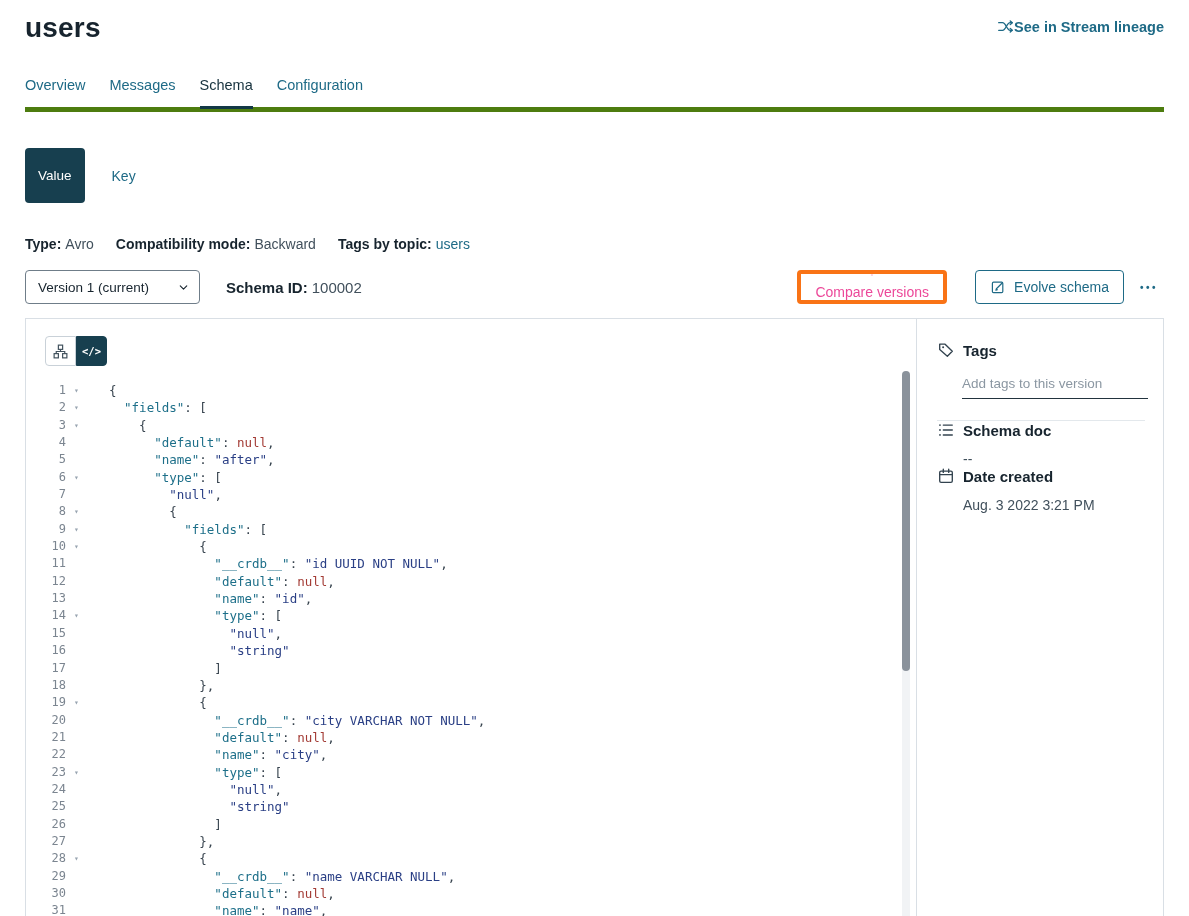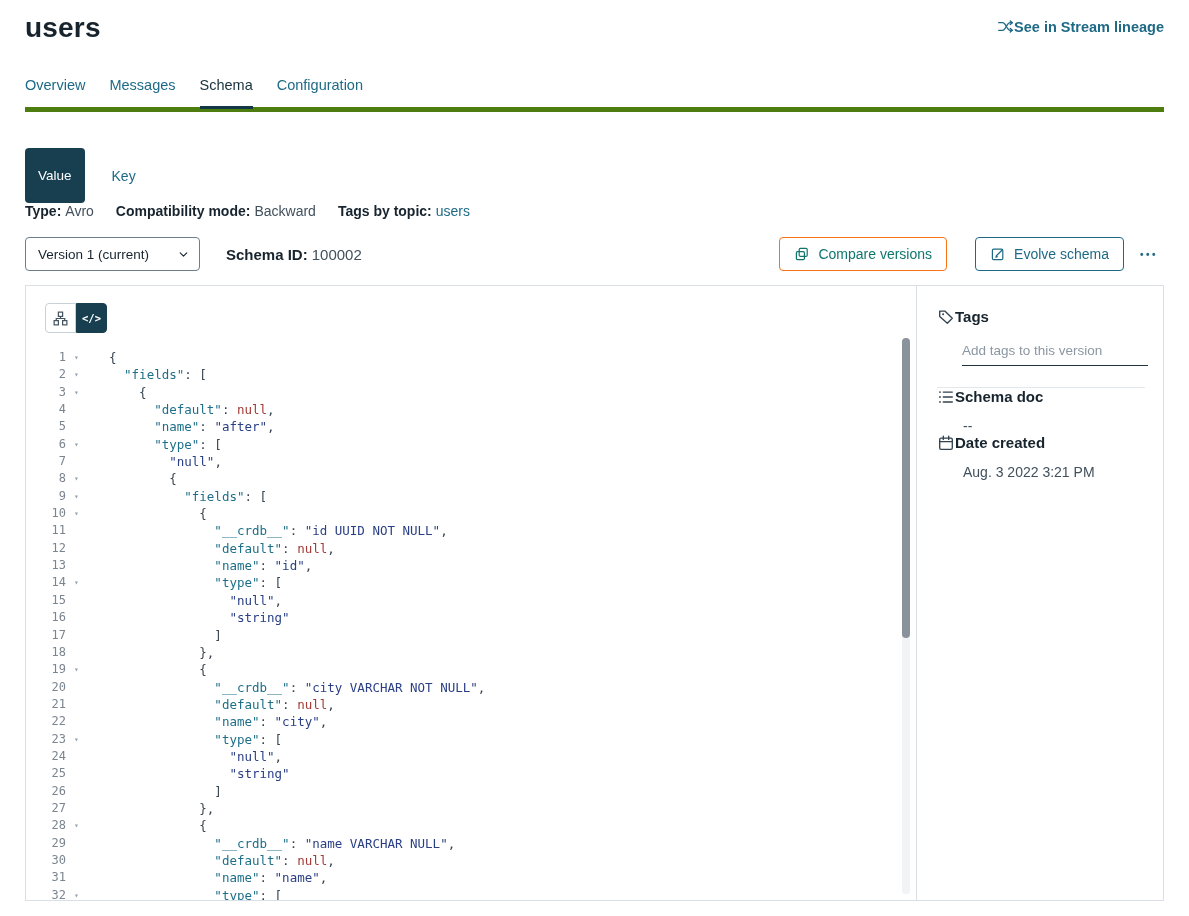--- a/index.html
+++ b/index.html
@@ -22,36 +22,36 @@
   .tabs{display:flex;gap:24px;margin-top:33px;border-bottom:5px solid #4d7c0f;}
   .tab{font-size:14.5px;color:var(--accent);padding-bottom:13px;cursor:pointer;}
   .tab.active{color:#16313d;font-weight:500;border-bottom:3px solid #123845;margin-bottom:-2px;}
 
   .toggle-row{margin-top:36px;display:flex;align-items:center;}
   .btn-value{background:var(--dark-button);color:#fff;font-size:13.5px;font-weight:500;
     padding:20px 13px;border-radius:4px;border:none;cursor:pointer;font-family:inherit;}
   .btn-key{color:var(--accent);font-size:14px;margin-left:27px;background:none;border:none;
     cursor:pointer;font-family:inherit;}
 
-  .meta{display:flex;align-items:center;gap:22px;font-size:14px;color:#41505c;}
+  .meta{margin-top:33px;display:flex;align-items:center;gap:22px;font-size:14px;color:#41505c;}
   .meta b{color:#17242e;font-weight:700;margin-right:4px;}
   .meta .link{color:var(--accent);cursor:pointer;}
 
   .toolbar{margin-top:18px;display:flex;align-items:center;}
   .select{width:175px;height:34px;border:1px solid #6f7d89;border-radius:4px;display:flex;
     align-items:center;justify-content:space-between;padding:0 9px 0 12px;font-size:13.5px;
     color:#17242e;cursor:pointer;background:#fff;}
   .select svg{width:13px;height:13px;}
   .schema-id{margin-left:26px;font-size:15px;color:#41505c;}
   .schema-id b{color:#17242e;margin-right:4px;}
   .toolbar .spacer{flex:1;}
   .btn{height:34px;display:inline-flex;align-items:center;gap:8px;padding:0 14px;border-radius:4px;
     font-size:14px;font-weight:500;background:#fff;cursor:pointer;font-family:inherit;}
   .btn svg{width:16px;height:16px;}
-  .btn.disabled{border:1px solid #f97316;color:#0f766e;cursor:default;}
+  .btn.disabled{border:4px solid #f97316;color:#ec4899;cursor:default;flex-direction:column;}
   .btn.outline{border:1px solid var(--accent);color:var(--accent);margin-left:28px;}
   .more-btn{margin-left:10px;padding:0 6px;height:34px;color:var(--accent);background:none;border:none;
     font-size:10px;letter-spacing:2.5px;font-weight:700;cursor:pointer;}
 
   .content{margin-top:14px;border:1px solid #d9dfe5;display:flex;height:616px;overflow:hidden;}
   .code-pane{flex:1;position:relative;overflow:hidden;border-right:1px solid #d9dfe5;}
   .code-toolbar{display:flex;margin:17px 0 0 19px;}
   .ct-btn{width:31px;height:30px;display:flex;align-items:center;justify-content:center;cursor:pointer;}
   .ct-btn.tree{border:1px solid #c9d1d8;border-radius:4px 0 0 4px;background:#fff;color:#42525e;}
   .ct-btn.tree svg{width:17px;height:17px;}
@@ -67,21 +67,21 @@
   .ct{margin-left:22px;color:#37434e;}
   .tk-k{color:var(--json-key);}
   .tk-s{color:var(--json-string);}
   .tk-x{color:var(--json-null);}
   .tk-p{color:#37434e;}
 
   .sb-track{position:absolute;top:52px;right:6px;bottom:6px;width:8px;background:#f1f3f5;border-radius:4px;}
   .sb-thumb{position:absolute;top:0;left:0;width:8px;height:300px;background:#8a929b;border-radius:4px;}
 
   .sidebar{width:246px;flex:none;padding:22px 18px 0 20px;}
-  .side-head{display:flex;}
+  .side-head{display:flex;align-items:center;gap:8px;}
   .side-title{font-size:15px;font-weight:600;color:#17242e;}
   .side-icon{width:18px;height:18px;flex:none;color:#33434f;}
   .tags-input{display:block;margin:15px 0 0 25px;width:186px;border:none;border-bottom:1px solid #22333e;
     font-size:13.5px;padding:2px 0 7px;color:#17242e;outline:none;font-family:inherit;background:#fff;}
   .tags-input::placeholder{color:#8b97a2;}
   .side-divider{margin-top:21px;border-top:1px solid #e3e8ec;}
   .side-section{}
   .side-value{margin:12px 0 0 26px;font-size:14px;color:#41505c;}
 </style>
 </head>

